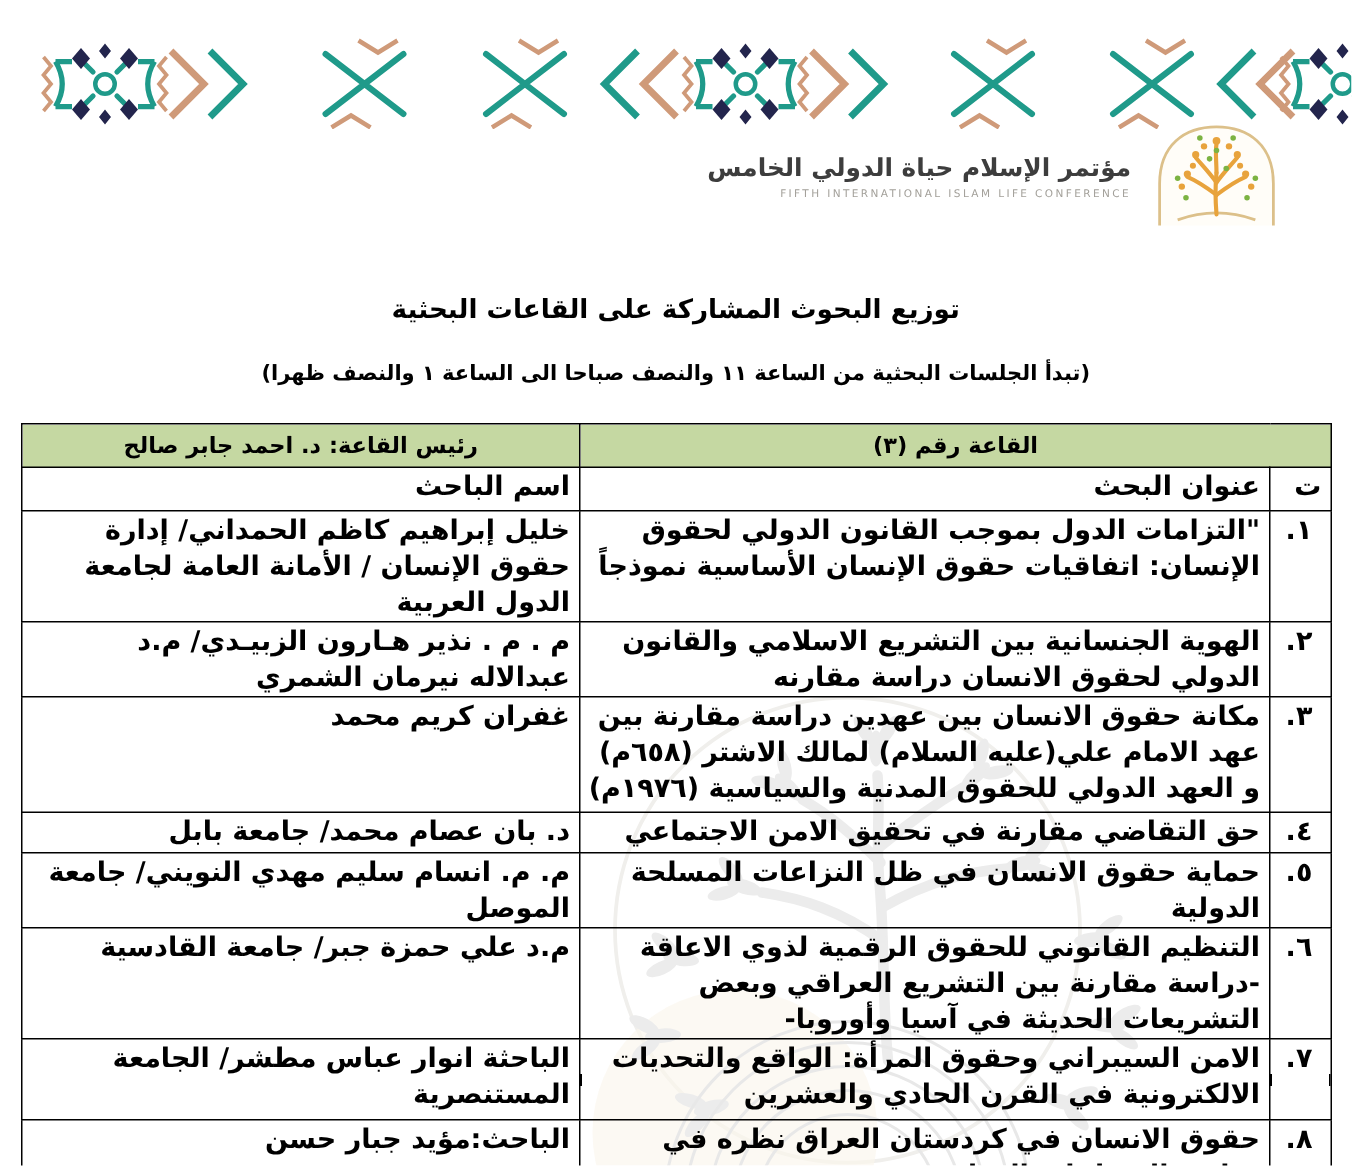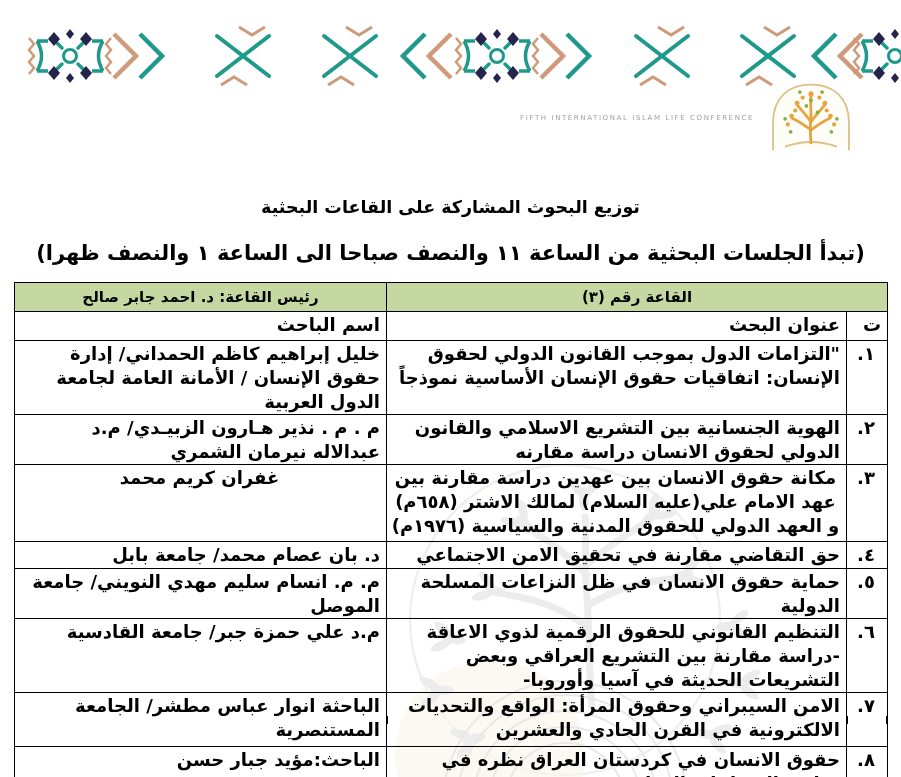--- a/index.html
+++ b/index.html
@@ -12,32 +12,32 @@
   
   .logo{position:absolute;top:80px;right:42px;display:flex;align-items:center;gap:9px;z-index:1;}
   .logo-text{text-align:right;}
   .logo-ar{font-size:16.5px;font-weight:bold;color:#3d3d3d;direction:rtl;line-height:1.3;}
   .logo-en{font-size:7px;letter-spacing:1.6px;color:#a3a09a;margin-top:2px;direction:ltr;text-align:right;}
   .logo-mark{width:96px;height:74px;}
 
   
   .h1,.h2{position:absolute;left:0;width:100%;text-align:center;font-weight:bold;color:#000;direction:rtl;z-index:1;}
   .h1{top:197px;font-size:17.5px;}
-  .h2{top:241px;font-size:21px;}
+  .h2{top:241px;font-size:14px;}
 
   
   .wm{position:absolute;left:330px;top:455px;width:460px;height:322px;z-index:0;pointer-events:none;}
 
   
   table.sched{position:absolute;left:14px;top:282px;width:873px;border-collapse:collapse;table-layout:fixed;direction:rtl;z-index:2;background:transparent;}
   table.sched td{border:1px solid #000;font-weight:bold;color:#000;font-size:18px;line-height:24px;vertical-align:top;padding:1px 6px 0 4px;overflow:hidden;}
   tr.hdr1 td{background:#c5d8a2;text-align:center;font-size:15px;height:28px;vertical-align:middle;padding:0 12px;}
   tr.hdr2 td{height:27px;text-align:right;}
   td.ser{text-align:center;padding:1px 2px 0 2px;}
-  tr.r1 td{height:53px;} tr.r2 td{height:48px;} tr.r3 td{height:75px;text-align:center;}
+  tr.r1 td{height:53px;} tr.r2 td{height:48px;} tr.r3 td{height:75px;}
   tr.r4 td{height:25px;margin-top:43px;} tr.r5 td{height:25px;} tr.r6 td{height:50px;}
   tr.r7 td{height:52px;} tr.r8 td{height:51px;margin-top:20px;}
   .tail{position:absolute;width:1.5px;height:8px;background:#000;top:716px;z-index:2;}
 </style>
 </head>
 <body>
 
 <div class="page">
 
   <svg class="band" viewBox="0 0 901 72" xmlns="http://www.w3.org/2000/svg">
@@ -89,20 +89,21 @@
         </g>
       <g transform="translate(852,0) scale(-1,1)">
           <use href="#chT"></use>
         </g>
       <use href="#orn" x="895" y="0"></use>
     </g>
   </svg>
 
   <div class="logo">
     <div class="logo-text">
+      <div class="logo-ar">مؤتمر الإسلام حياة الدولي الخامس</div>
       <div class="logo-en">FIFTH INTERNATIONAL ISLAM LIFE CONFERENCE</div>
     </div>
     <svg class="logo-mark" viewBox="0 0 100 80" xmlns="http://www.w3.org/2000/svg">
       <path d="M9,76 L9,46 C9,18 27,5 50,5 C73,5 91,18 91,46 L91,76" stroke="#dcc08a" stroke-width="2" fill="#fffdf8"></path>
       <path d="M22,72 Q50,62 78,72" stroke="#dcc08a" stroke-width="2" fill="none"></path>
       <g stroke="#e8a33c" stroke-width="3" fill="none" stroke-linecap="round">
         <path d="M50,68 C49,56 49,48 50,38"></path>
         <path d="M50,54 C42,48 36,44 29,41"></path>
         <path d="M50,54 C58,48 64,44 71,41"></path>
         <path d="M50,45 C44,37 40,33 35,27"></path>

